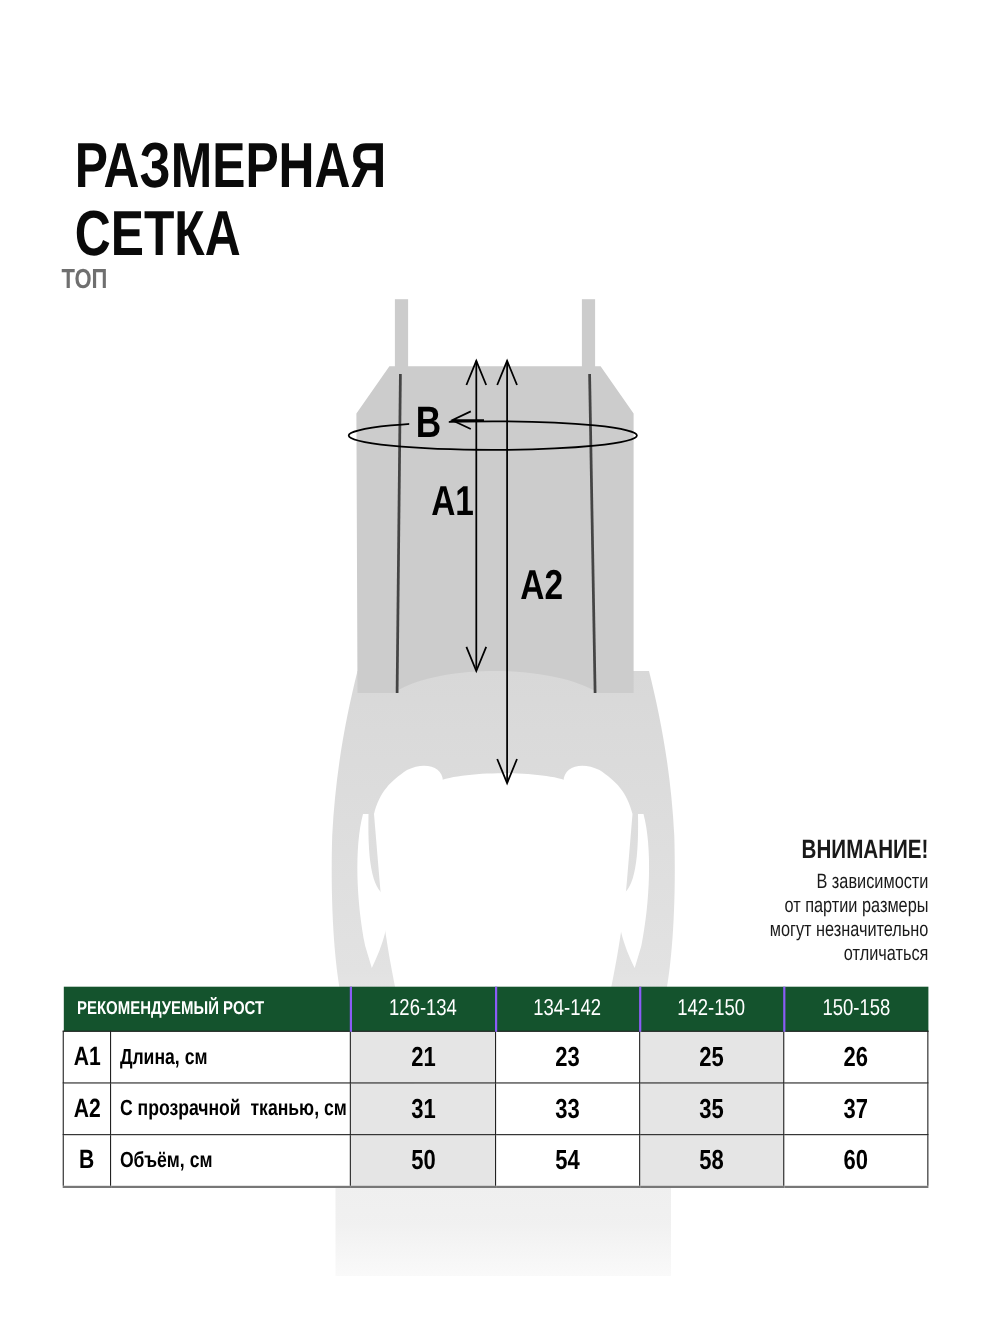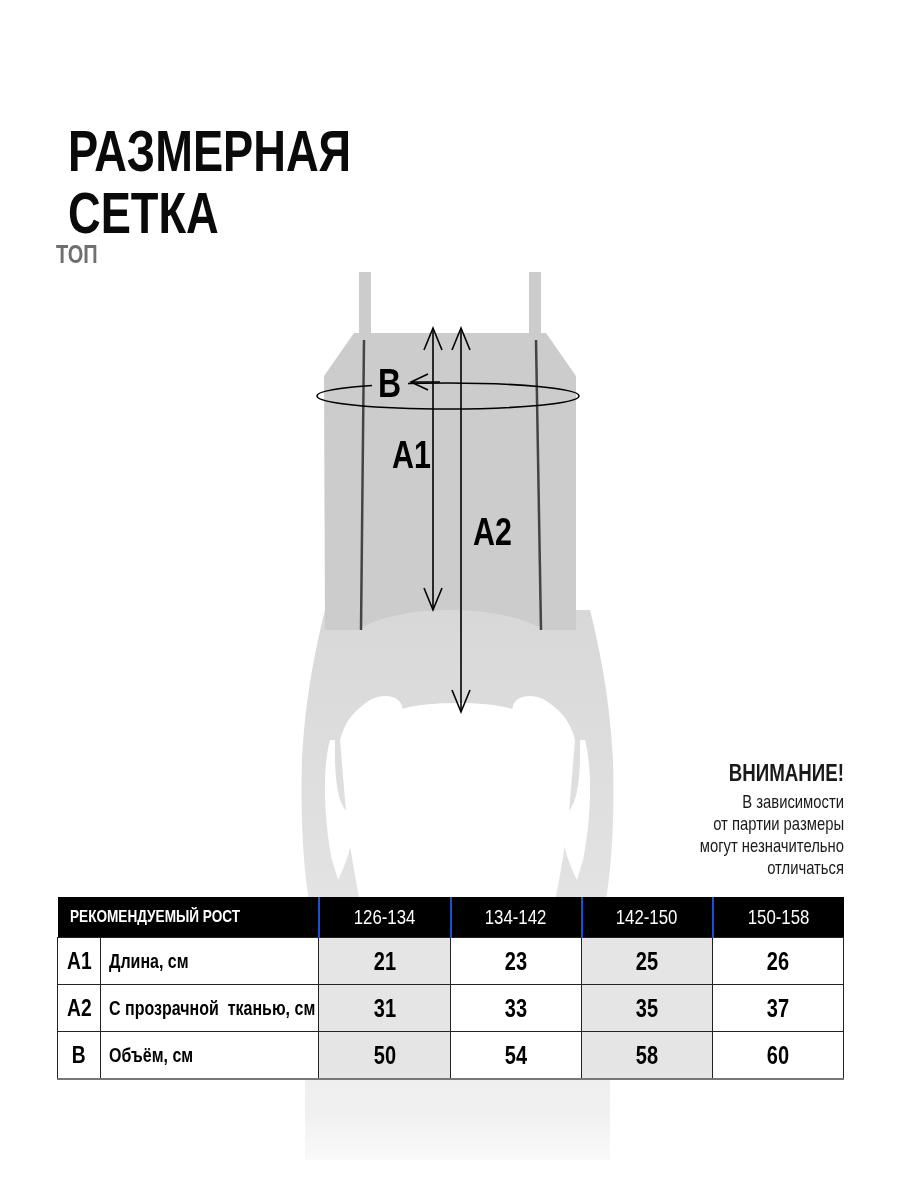--- a/index.html
+++ b/index.html
@@ -14,23 +14,23 @@
   .warning { position:absolute; right:56px; top:759px; text-align:right; color:#1a1a1a; }
   .warning .wtitle { font-weight:bold; font-size:24px; display:block; transform:scaleX(0.78); transform-origin:right center; white-space:nowrap; margin-bottom:4px;}
   .warning .wline { font-size:19px; line-height:22px; display:block; transform:scaleX(0.78); transform-origin:right center; white-space:nowrap; }
 
   table.sizes { position:absolute; left:57px; top:897px; width:786px; border-collapse:collapse; table-layout:fixed; }
   table.sizes td { padding:0; height:46px; text-align:center; vertical-align:middle; }
   .sq { display:inline-block; transform:scaleX(0.8); white-space:nowrap; }
   tr.hdr1 td { background:#666666; color:#ffffff; height:43px; }
   tr.hdr1 td.lbl { text-align:left; padding-left:12px; font-weight:bold; font-size:17px; }
   tr.hdr1 td.size { font-weight:bold; font-size:28px; border-left:2px solid #7a7a7a; }
-  tr.hdr2 td { background:#000000; color:#ffffff; height:40px; }
+  tr.hdr2 td { background:#14532d; color:#ffffff; height:40px; }
   tr.hdr2 td.lbl { text-align:left; padding-left:12px; font-weight:bold; font-size:17px; }
-  tr.hdr2 td.rng { font-size:21px; border-left:2px solid #1d4ed8; }
+  tr.hdr2 td.rng { font-size:21px; border-left:2px solid #8b5cf6; }
   tr.hdr1 td .sq, tr.hdr2 td.lbl .sq { transform-origin:left center; }
   tr.hdr1 td.size .sq, tr.hdr2 td.rng .sq { transform-origin:center center; }
   tr.row td { border:1.5px solid #222; height:46px; background:#fff;font-weight:bold; }
   tr.row td.code { font-weight:bold; font-size:24px; width:40px; }
   tr.row td.desc { text-align:left; padding-left:8px; font-size:20px; }
   tr.row td.desc .sq { transform-origin:left center; }
   tr.row td.val { font-size:25px; }
   tr.row td.shade { background:#e5e5e5; }
   tbody tr.row:last-child td { border-bottom:2px solid #777; }
 </style>

